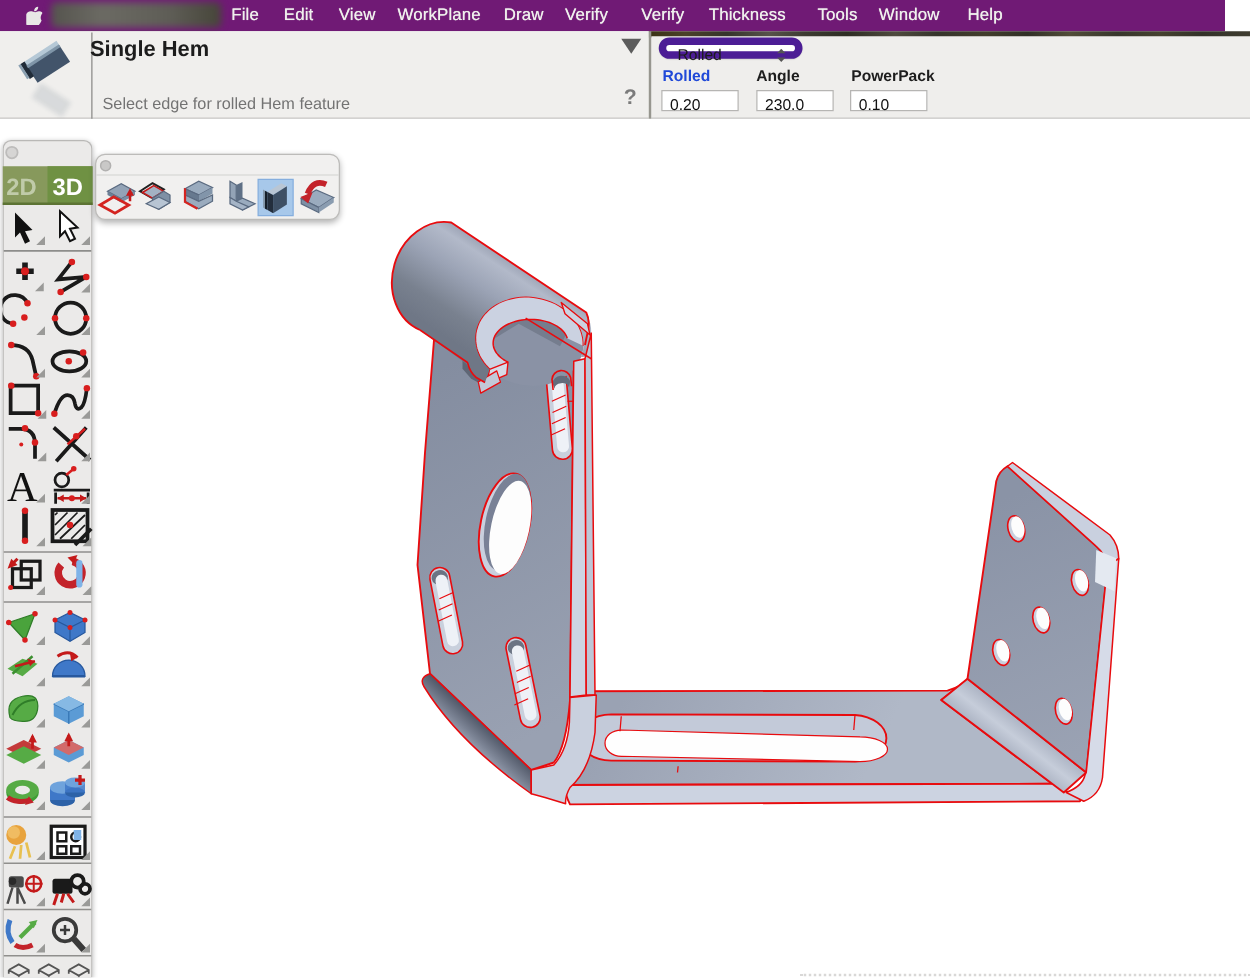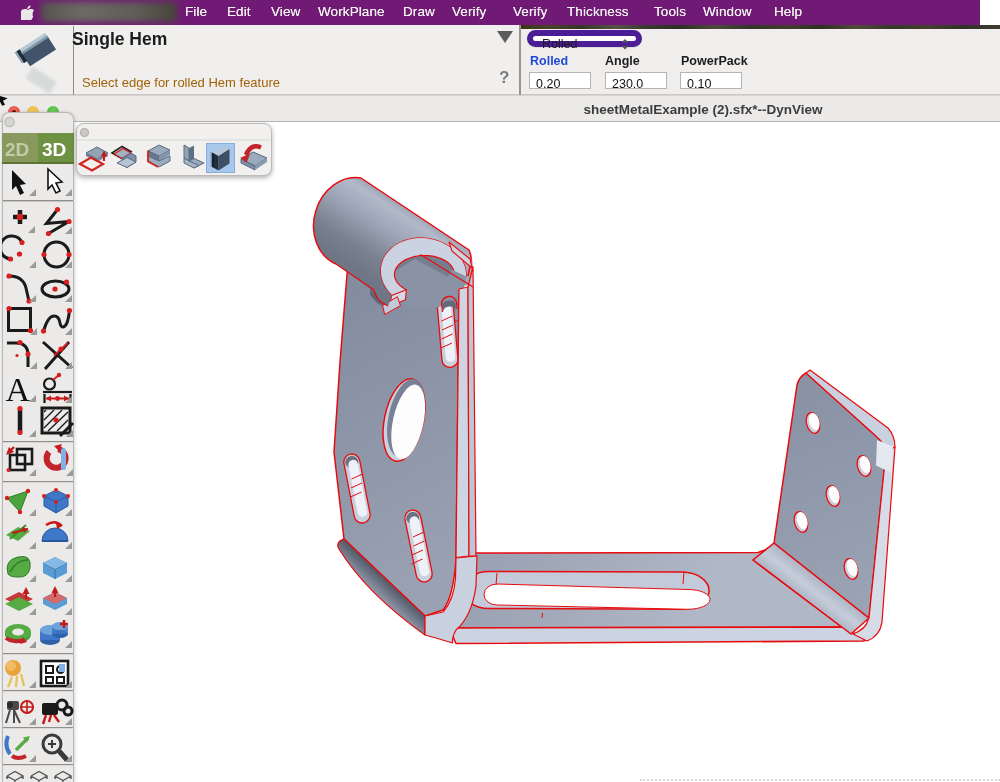--- a/index.html
+++ b/index.html
@@ -9,21 +9,21 @@
 #menubar { left:0; top:0; width:980px; height:25px; background:#701a75; }
 #menubar .mi { position:absolute; top:4px; color:#f0f0ee; font-size:13.5px; letter-spacing:.1px; text-shadow:0 0 .6px #e8e8e6; }
 #blur { position:absolute; left:41px; top:2px; width:136px; height:20px; border-radius:4px;
   background:linear-gradient(90deg,#55544e,#6b6a63 30%,#5e5d56 70%,#464539); filter:blur(3px); }
 #wallstrip { left:519px; top:25px; width:481px; height:5px; filter:blur(.6px); background:linear-gradient(90deg,#3a3214 0%,#4a412a 6%,#35342b 13%,#57524a 20%,#3c3b31 26%,#2e2d24 33%,#4e4a3e 41%,#35342b 48%,#423d2c 56%,#302f26 63%,#514c38 70%,#37362c 78%,#45412f 85%,#323128 92%,#3f3c30 100%); }
 #panelL { left:0; top:25px; width:519px; height:70px; background:#f0efed; border-bottom:1px solid #c9c8c6;}
 #panelR { left:521px; top:29px; width:479px; height:66px; background:#efeeec; border-bottom:1px solid #c9c8c6;}
 #psepA { left:73px; top:26px; width:1px; height:69px; background:#8a8a88; }
 #psepB { left:519px; top:25px; width:2px; height:70px; background:#97968f; }
 #hemtitle { left:72px; top:29px; font-size:17.5px; font-weight:bold; color:#1c1c1c; }
-#hemsub { left:82px; top:75px; font-size:13px; color:#a16207; }
+#hemsub { left:82px; top:75px; font-size:13px; color:#737373; }
 #tri { left:497px; top:31px; width:0; height:0; border-left:8px solid transparent; border-right:8px solid transparent; border-top:12px solid #5c5c5c; }
 #qmark { left:499px; top:68px; font-size:17px; font-weight:bold; color:#7b7b7b; }
 #dropdown { left:527px; top:30px; width:115px; height:17px; background:#fff; border:6px solid #4c1d95; border-radius:9px; box-shadow:0 .5px 1px rgba(0,0,0,.15); }
 #dropdown span { position:absolute; left:9px; top:1px; font-size:12.5px; color:#1b1b1b; }
 .lbl { position:absolute; top:54px; font-size:12.5px; font-weight:bold; }
 .fld { position:absolute; top:72px; width:62px; height:17px; background:#fff; border:1px solid #b6b5b3; font-size:12.5px; color:#111; padding:4px 0 0 6px; }
 #titlebar { left:0; top:95px; width:1000px; height:27px; background:#eceae9; border-top:1px solid #d7d5d4; border-bottom:1px solid #b7b5b4; }
 #title { position:absolute; left:703px; top:6px; transform:translateX(-50%); font-size:13.5px; font-weight:bold; color:#3c3c3c; white-space:nowrap; }
 .tl { position:absolute; top:9.5px; width:12px; height:12px; border-radius:50%; }
 #canvas { left:0; top:122px; width:1000px; height:660px; background:#fff; }
@@ -87,30 +87,20 @@
       <polygon points="4,10.5 7.4,6.9 0.6,6.9" fill="#555"></polygon>
     </svg>
   </div>
   <div class="lbl abs" style="left:530px;color:#2049d8">Rolled</div>
   <div class="lbl abs" style="left:605px;color:#1d1d1d">Angle</div>
   <div class="lbl abs" style="left:681px;color:#1d1d1d">PowerPack</div>
   <div class="fld abs" style="left:529px">0.20</div>
   <div class="fld abs" style="left:605px">230.0</div>
   <div class="fld abs" style="left:680px">0.10</div>
 
-  <div id="titlebar" class="abs">
-    <svg style="position:absolute;left:0;top:0" width="16" height="26" viewBox="0 0 16 26">
-      <polygon points="0,0 7.6,2.2 3,4.8 5,8.8 2.2,9.8 0,5.8" fill="#0a0a0a"></polygon>
-    </svg>
-    <div id="title">sheetMetalExample (2).sfx*--DynView</div>
-    <div class="tl" style="left:8px;background:radial-gradient(circle at 50% 45%, #f0796d 0%, #e9584c 55%, #dd4a3e 100%);"></div>
-    <div class="abs" style="left:12.2px;top:13.7px;width:3.6px;height:3.6px;border-radius:50%;background:#751107"></div>
-    <div class="tl" style="left:27.3px;background:radial-gradient(circle at 50% 45%, #f4ca66 0%, #eec04e 60%, #e2b243 100%);"></div>
-    <div class="tl" style="left:47.2px;background:radial-gradient(circle at 50% 45%, #74cf62 0%, #58c246 60%, #48b337 100%);"></div>
-  </div>
 
   <svg id="model" class="abs" style="left:0;top:122px" width="1000" height="660" viewBox="0 122 1000 660">
   <defs>
     <linearGradient id="gCyl" gradientUnits="userSpaceOnUse" x1="424" y1="208" x2="376" y2="282">
       <stop offset="0" stop-color="#878fa1"></stop>
           <stop offset="0.2" stop-color="#b2b9c9"></stop>
       <stop offset="0.45" stop-color="#9ba3b5"></stop>
           <stop offset="0.78" stop-color="#79818f"></stop>
       <stop offset="1" stop-color="#6f7786"></stop>
     </linearGradient>

